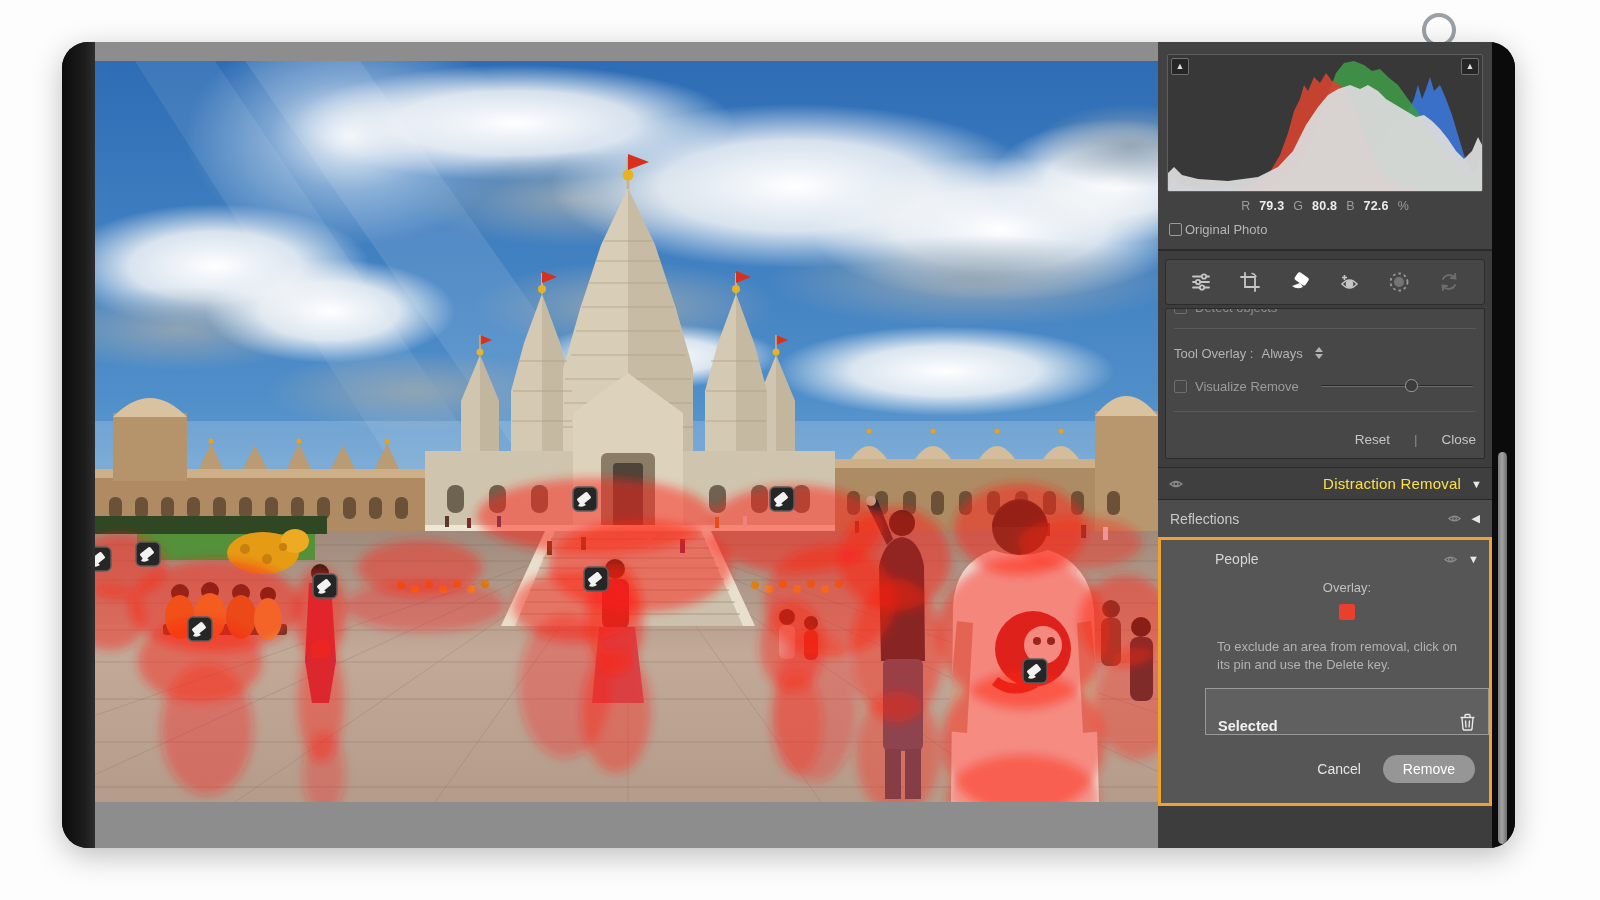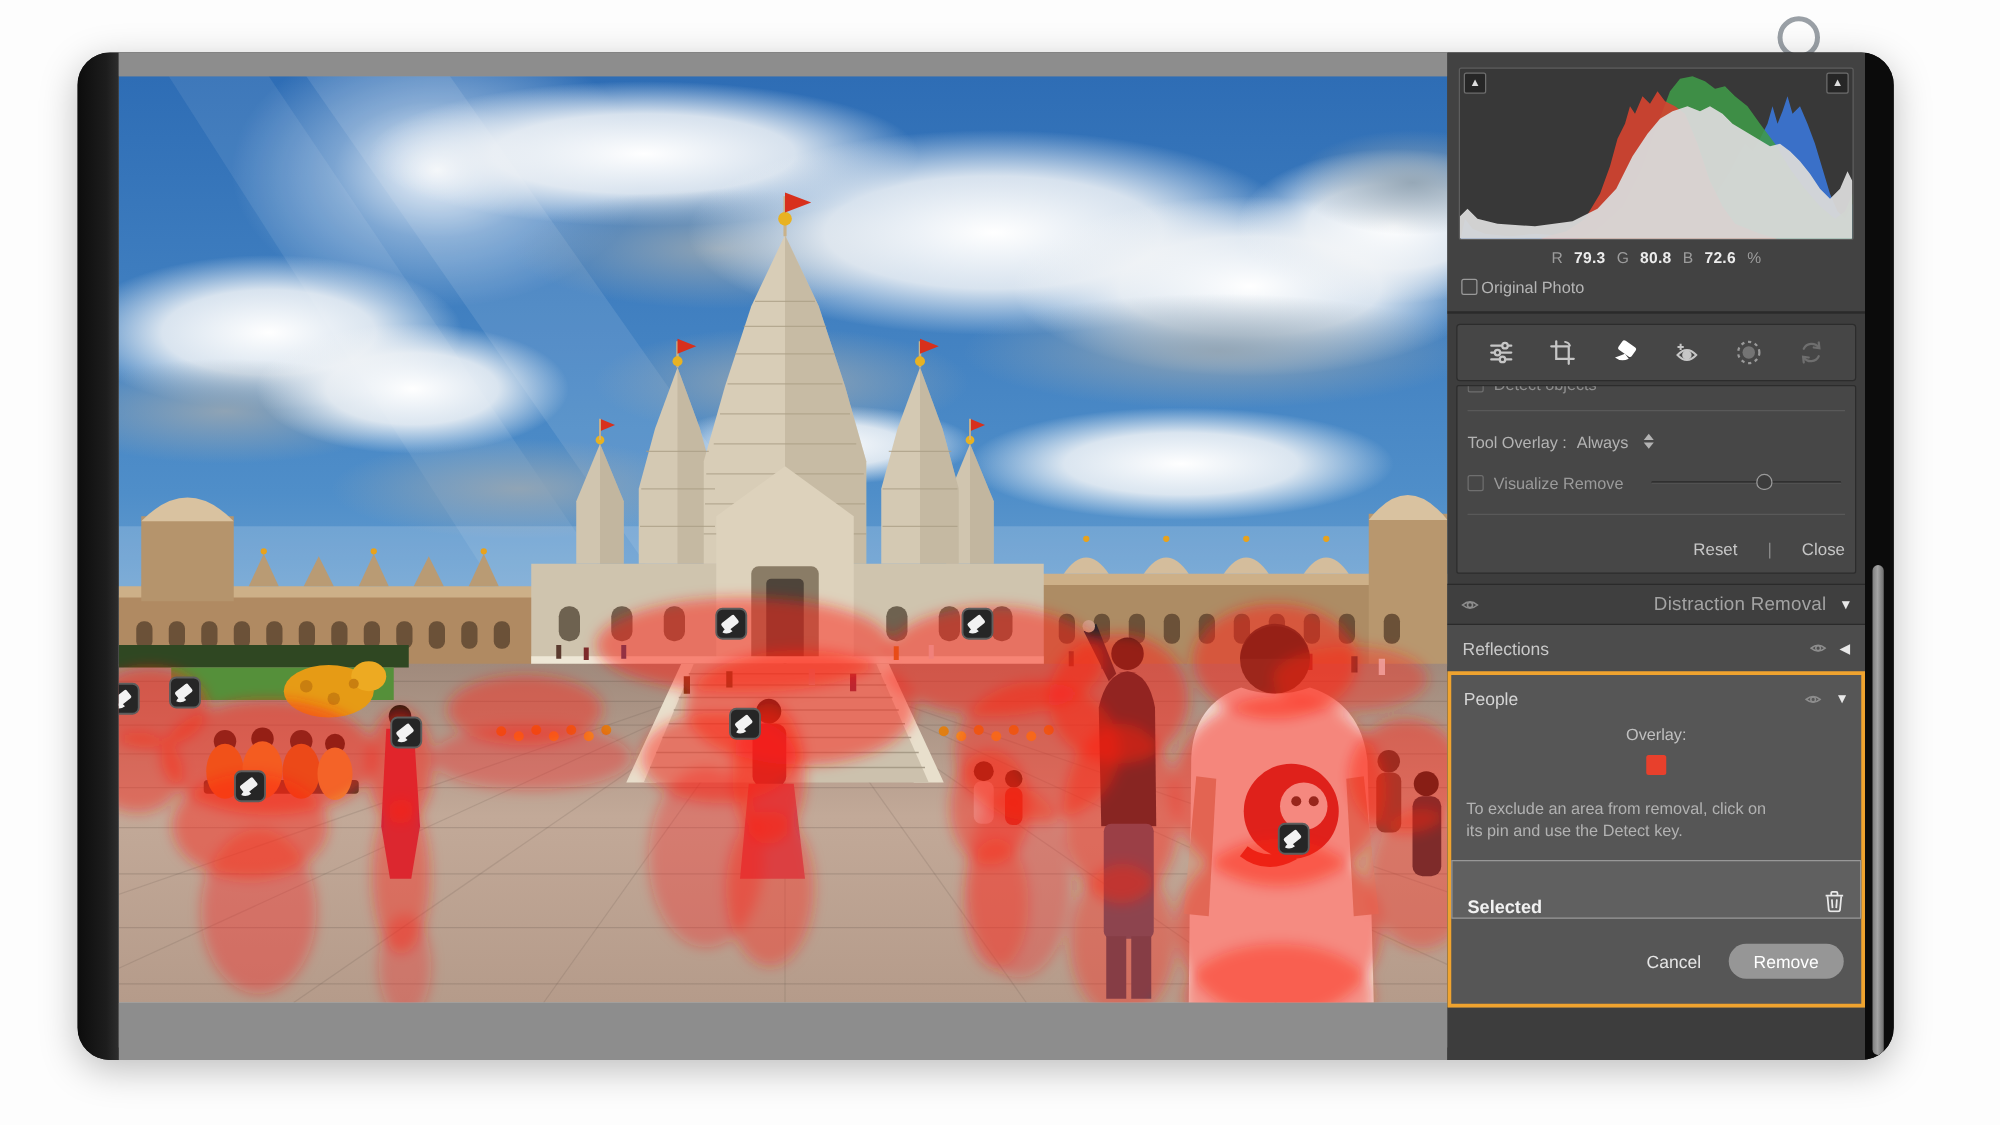--- a/index.html
+++ b/index.html
@@ -54,29 +54,29 @@
   .slider { position:relative; width:152px; height:14px; margin-left:14px; }
   .slider .track { position:absolute; left:0; right:0; top:6px; height:2px; background:#2a2a2a; border-bottom:1px solid #6a6a6a; border-radius:2px; }
   .slider .thumb { position:absolute; top:0; left:60%; width:13px; height:13px; margin-left:-7px;
     background:#3c3c3c; border:1.5px solid #9a9a9a; border-radius:50% 50% 45% 45%; }
   .reset-row { display:flex; justify-content:flex-end; align-items:center; gap:24px; height:38px; color:#c6c6c6; font-size:13.5px; }
   .reset-row .sep { color:#8a8a8a; }
   .reset-row span { cursor:default; }
 
   .dr-header { margin-top:8px; height:33px; background:#3f3f3f; border-top:1px solid #2a2a2a; border-bottom:1px solid #2a2a2a;
     display:flex; align-items:center; padding:0 10px; gap:10px; }
-  .dr-title { flex:1; text-align:right; color:#a3a3a3; font-size:15px; letter-spacing:.2px; }
+  .dr-title { flex:1; text-align:right; color:#fde047; font-size:15px; letter-spacing:.2px; }
   .tri { color:#e8e8e8; font-size:11px; }
   .eye { color:#8d8d8d; display:flex; align-items:center; }
 
   .dr-body { background:#4c4c4c; padding-bottom:0; }
   .reflections-row { height:37px; display:flex; align-items:center; padding:0 12px; gap:10px; color:#c9c9c9; font-size:14px; }
   .reflections-row .label { flex:1; }
 
-  .people-box { border:3px solid #efa32f; background:#565656; }
+  .people-box { border:3px solid #efa32f; background:#565656;padding-left:44px; }
   .people-row { height:38px; display:flex; align-items:center; padding:0 10px; gap:10px; color:#d5d5d5; font-size:14px; }
   .people-row .label { flex:1; }
   .ov-row { display:flex; align-items:center; gap:9px; padding:2px 12px 8px 12px; color:#c0c0c0;flex-direction:column; }
   .swatch { width:16px; height:16px; background:#e8402c; border-radius:2px; }
   .info-text { padding:10px 12px 14px 12px; color:#b2b2b2; font-size:13px; line-height:18px; }
   .selected-row { height:47px; background:#606060; border:1px solid #989898; display:flex; align-items:flex-end;
     padding:0 12px; color:#f1f1f1; font-weight:bold; font-size:14.5px; }
   .selected-row .label { flex:1; }
   .trash { color:#e9e9e9; }
   .footer-row { height:68px; display:flex; align-items:center; justify-content:flex-end; gap:22px; padding:0 14px; }
@@ -616,21 +616,21 @@
               </svg>
             </span>
             <span class="tri">▼</span>
           </div>
           <div class="ov-row">
             <span>Overlay:</span>
             <span class="swatch"></span>
           </div>
           <div class="info-text">
             <div>To exclude an area from removal, click on</div>
-            <div>its pin and use the Detect key.</div>
+            <div>its pin and use the Delete key.</div>
           </div>
           <div class="selected-row">
             <span class="label">Selected</span>
             <span class="trash">
               <svg width="17" height="18" viewBox="0 0 17 18" fill="none" stroke="currentColor" stroke-width="1.4">
                 <path d="M 3 5 L 4 16 Q 4.2 17 5.5 17 L 11.5 17 Q 12.8 17 13 16 L 14 5"></path>
                 <line x1="1.5" y1="4.5" x2="15.5" y2="4.5"></line>
                   <path d="M 6 4.5 L 6 2.5 Q 6 1.5 7 1.5 L 10 1.5 Q 11 1.5 11 2.5 L 11 4.5"></path>
                 <line x1="6.5" y1="7.5" x2="7" y2="14.5"></line>
                   <line x1="10.5" y1="7.5" x2="10" y2="14.5"></line>

